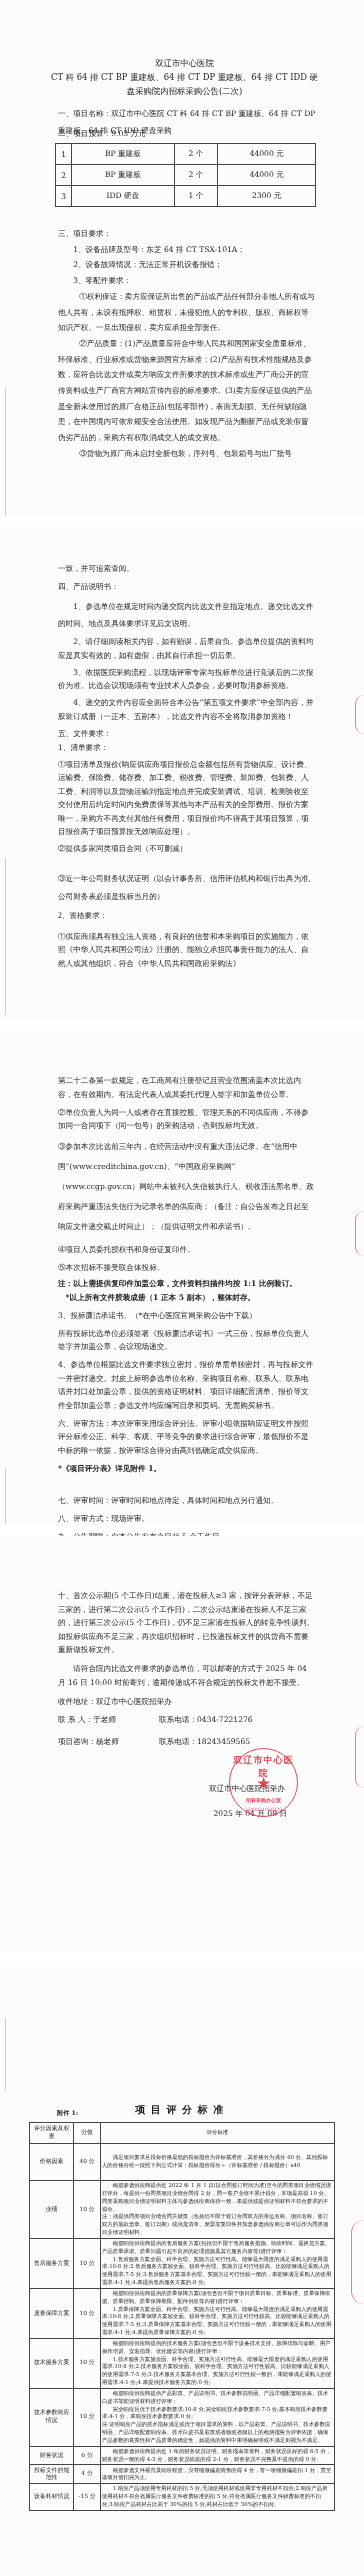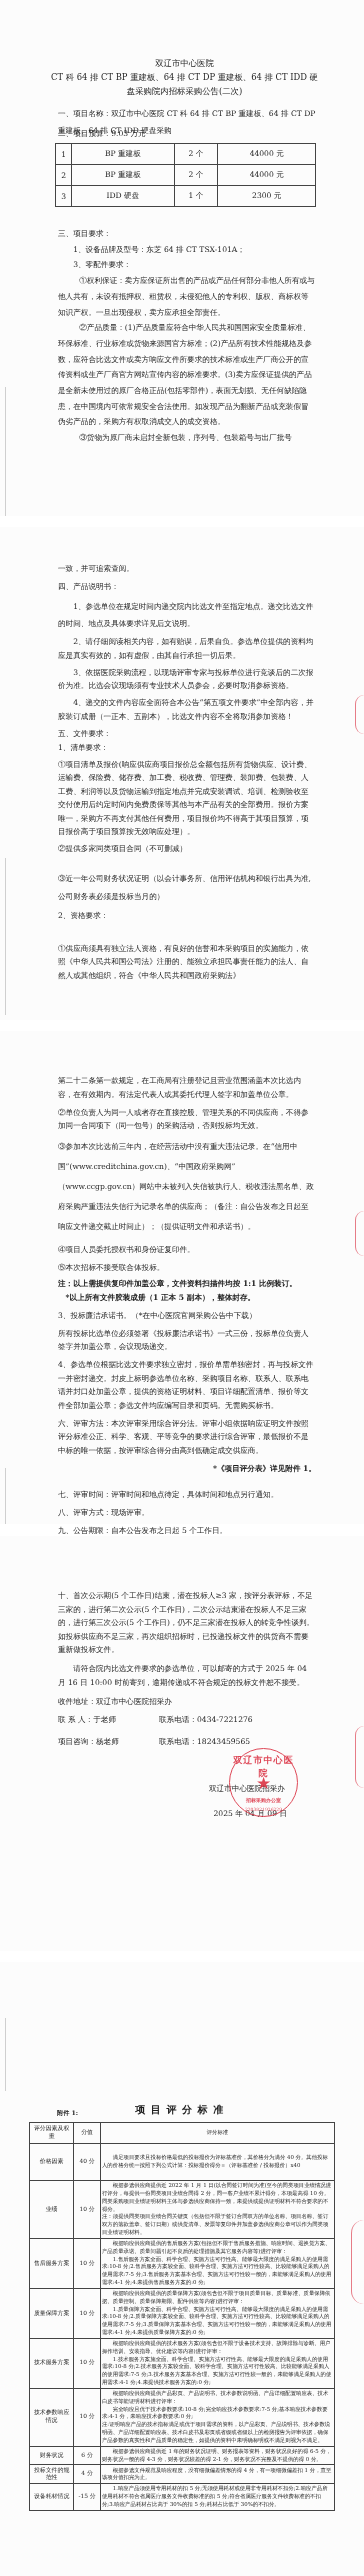--- a/index.html
+++ b/index.html
@@ -71,20 +71,21 @@
     <td>IDD 硬盘</td>
     <td>1 个</td>
     <td>2300 元</td>
   </tr>
 </tbody>
   </table>
 
 <div class="blk" style="top:226px;line-height:15.7px;">
   <p class="p">三、项目要求：</p>
   <p class="p ind">1、设备品牌及型号：东芝 64 排 CT TSX-101A；</p>
+  <p class="p ind">2、设备故障情况：无法正常开机设备报错；</p>
   <p class="p ind">3、零配件要求：</p>
   <p class="p ind" style="text-indent:2.8em;">①权利保证：卖方应保证所出售的产品或产品任何部分非他人所有或与他人共有，未设有抵押权、租赁权，未侵犯他人的专利权、版权、商标权等知识产权。一旦出现侵权，卖方应承担全部责任。</p>
   <p class="p ind" style="text-indent:2.8em;">②产品质量：(1)产品质量应符合中华人民共和国国家安全质量标准、环保标准、行业标准或货物来源国官方标准；(2)产品所有技术性能规格及参数，应符合比选文件或卖方响应文件所要求的技术标准或生产厂商公开的宣传资料或生产厂商官方网站宣传内容的标准要求。(3)卖方应保证提供的产品是全新未使用过的原厂合格正品(包括零部件)，表面无划损、无任何缺陷隐患，在中国境内可依常规安全合法使用。如发现产品为翻新产品或充装假冒伪劣产品的，采购方有权取消成交人的成交资格。</p>
   <p class="p ind" style="text-indent:2.8em;">③货物为原厂商未启封全新包装，序列号、包装箱号与出厂批号</p>
 </div>
 
 <div class="page" style="top:527px;height:493px;"></div>
 <div class="scanedge" style="top:858px;height:157px;"></div>
 <div class="sidestamp" style="top:695px;height:39px;"></div>
 
@@ -93,42 +94,42 @@
   <p class="p" style="margin-bottom:4.5px;">四、产品说明书：</p>
   <p class="p ind" style="margin-bottom:3.4px;line-height:17px;">1、参选单位在规定时间内递交院内比选文件至指定地点。递交比选文件的时间、地点及具体要求详见后文说明。</p>
   <p class="p ind" style="margin-bottom:3.4px;">2、请仔细阅读相关内容，如有贻误，后果自负。参选单位提供的资料均应是真实有效的，如有虚假，由其自行承担一切后果。</p>
   <p class="p ind" style="margin-bottom:3.4px;">3、依据医院采购流程，以现场评审专家与投标单位进行竞谈后的二次报价为准。比选会议现场须有专业技术人员参会，必要时取消参标资格。</p>
   <p class="p ind" style="margin-bottom:3.4px;">4、递交的文件内容应全面符合本公告“第五项文件要求”中全部内容，并胶装订成册（一正本、五副本），比选文件内容不全将取消参加资格！</p>
   <p class="p" style="margin-bottom:1px;">五、文件要求：</p>
   <p class="p" style="margin-bottom:3.4px;">1、清单要求：</p>
   <p class="p" style="margin-bottom:3.4px;">①项目清单及报价(响应供应商项目报价总金额包括所有货物供应、设计费、运输费、保险费、储存费、加工费、税收费、管理费、装卸费、包装费、人工费、利润等以及货物运输到指定地点并完成安装调试、培训、检测验收至交付使用后约定时间内免费质保等其他与本产品有关的全部费用。报价方案唯一，采购方不再支付其他任何费用，项目报价均不得高于其项目预算，项目报价高于项目预算按无效响应处理）。</p>
   <p class="p" style="margin-bottom:14px;">②提供多家同类项目合同（不可删减）</p>
   <p class="p" style="margin-bottom:3.4px;line-height:18px;">③近一年公司财务状况证明（以会计事务所、信用评估机构和银行出具为准,公司财务表必须是投标当月的）</p>
-  <p class="p" style="margin-bottom:19px;">2、资格要求：</p>
+  <p class="p" style="margin-bottom:7px;font-family:Liberation Serif, serif;">2、资格要求：</p>
   <p class="p">①供应商须具有独立法人资格，有良好的信誉和本采购项目的实施能力，依照《中华人民共和国公司法》注册的、能独立承担民事责任能力的法人、自然人或其他组织，符合《中华人民共和国政府采购法》</p>
 </div>
 
 <div class="page" style="top:1031px;height:493px;"></div>
 <div class="scanedge" style="top:1468px;height:56px;"></div>
 <div class="sidestamp" style="top:1211px;height:45px;"></div>
 
 <div class="blk tight" style="top:1074px;">
   <p class="p" style="margin-bottom:4.5px;">第二十二条第一款规定，在工商局有注册登记且营业范围涵盖本次比选内容，在有效期内。有法定代表人或其委托代理人签字和加盖单位公章。</p>
   <p class="p" style="margin-bottom:4.5px;">②单位负责人为同一人或者存在直接控股、管理关系的不同供应商，不得参加同一合同项下（同一包号）的采购活动，否则投标均无效。</p>
   <p class="p" style="line-height:20px;">③参加本次比选前三年内，在经营活动中没有重大违法记录。在“信用中国”(www.creditchina.gov.cn)、“中国政府采购网”</p>
   <p class="p" style="line-height:20px;margin-bottom:5.6px;">（www.ccgp.gov.cn）网站中未被列入失信被执行人、税收违法黑名单、政府采购严重违法失信行为记录名单的供应商；（备注：自公告发布之日起至响应文件递交截止时间止）；（提供证明文件和承诺书）。</p>
   <p class="p" style="margin-bottom:4.5px;">④项目人员委托授权书和身份证复印件。</p>
   <p class="p" style="margin-bottom:3.4px;">⑤本次招标不接受联合体投标。</p>
   <p class="p bold">注：以上需提供复印件加盖公章，文件资料扫描件均按 1:1 比例装订。</p>
   <p class="p bold" style="text-indent:1em;margin-bottom:4.5px;">*以上所有文件胶装成册（1 正本 5 副本），整体封存。</p>
   <p class="p" style="margin-bottom:4.5px;">3、投标廉洁承诺书。（*在中心医院官网采购公告中下载）</p>
   <p class="p" style="margin-bottom:4.5px;">所有投标比选单位必须签署《投标廉洁承诺书》一式三份，投标单位负责人签字并加盖公章，会议现场递交。</p>
   <p class="p" style="margin-bottom:4.5px;">4、参选单位根据比选文件要求独立密封，报价单需单独密封，再与投标文件一并密封递交。封皮上标明参选单位名称、采购项目名称、联系人、联系电话并封口处加盖公章，提供的资格证明材料、项目详细配置清单、报价等文件全部加盖公章；参选文件均应编写目录和页码。无需购买标书。</p>
   <p class="p" style="margin-bottom:4.5px;">六、评审方法：本次评审采用综合评分法。评审小组依据响应证明文件按照评分标准公正、科学、客观、平等竞争的要求进行综合评审，最低报价不是中标的唯一依据，按评审综合得分由高到低确定成交供应商。</p>
-  <p class="p bold" style="margin-bottom:13px;text-align:right;">*《项目评分表》详见附件 1。</p>
+  <p class="p bold" style="margin-bottom:19px;">*《项目评分表》详见附件 1。</p>
   <p class="p" style="margin-bottom:4.5px;">七、评审时间：评审时间和地点待定，具体时间和地点另行通知。</p>
   <p class="p" style="margin-bottom:4.5px;">八、评审方式：现场评审。</p>
   <p class="p">九、公告期限：自本公告发布之日起 5 个工作日。</p>
 </div>
 
 <div class="page" style="top:1536px;height:415px;"></div>
 <div class="sidestamp" style="top:1726px;height:62px;"></div>
 
 <div class="blk tight" style="top:1589px;">
   <p class="p" style="margin-bottom:5.6px;">十、首次公示期(5 个工作日)结束，潜在投标人≥3 家，按评分表评标，不足三家的，进行第二次公示(5 个工作日)，二次公示结束潜在投标人不足三家的，进行第三次公示(5 个工作日)，仍不足三家潜在投标人的转竞争性谈判。如投标供应商不足三家，再次组织招标时，已投递投标文件的供货商不需要重新做投标文件。</p>

